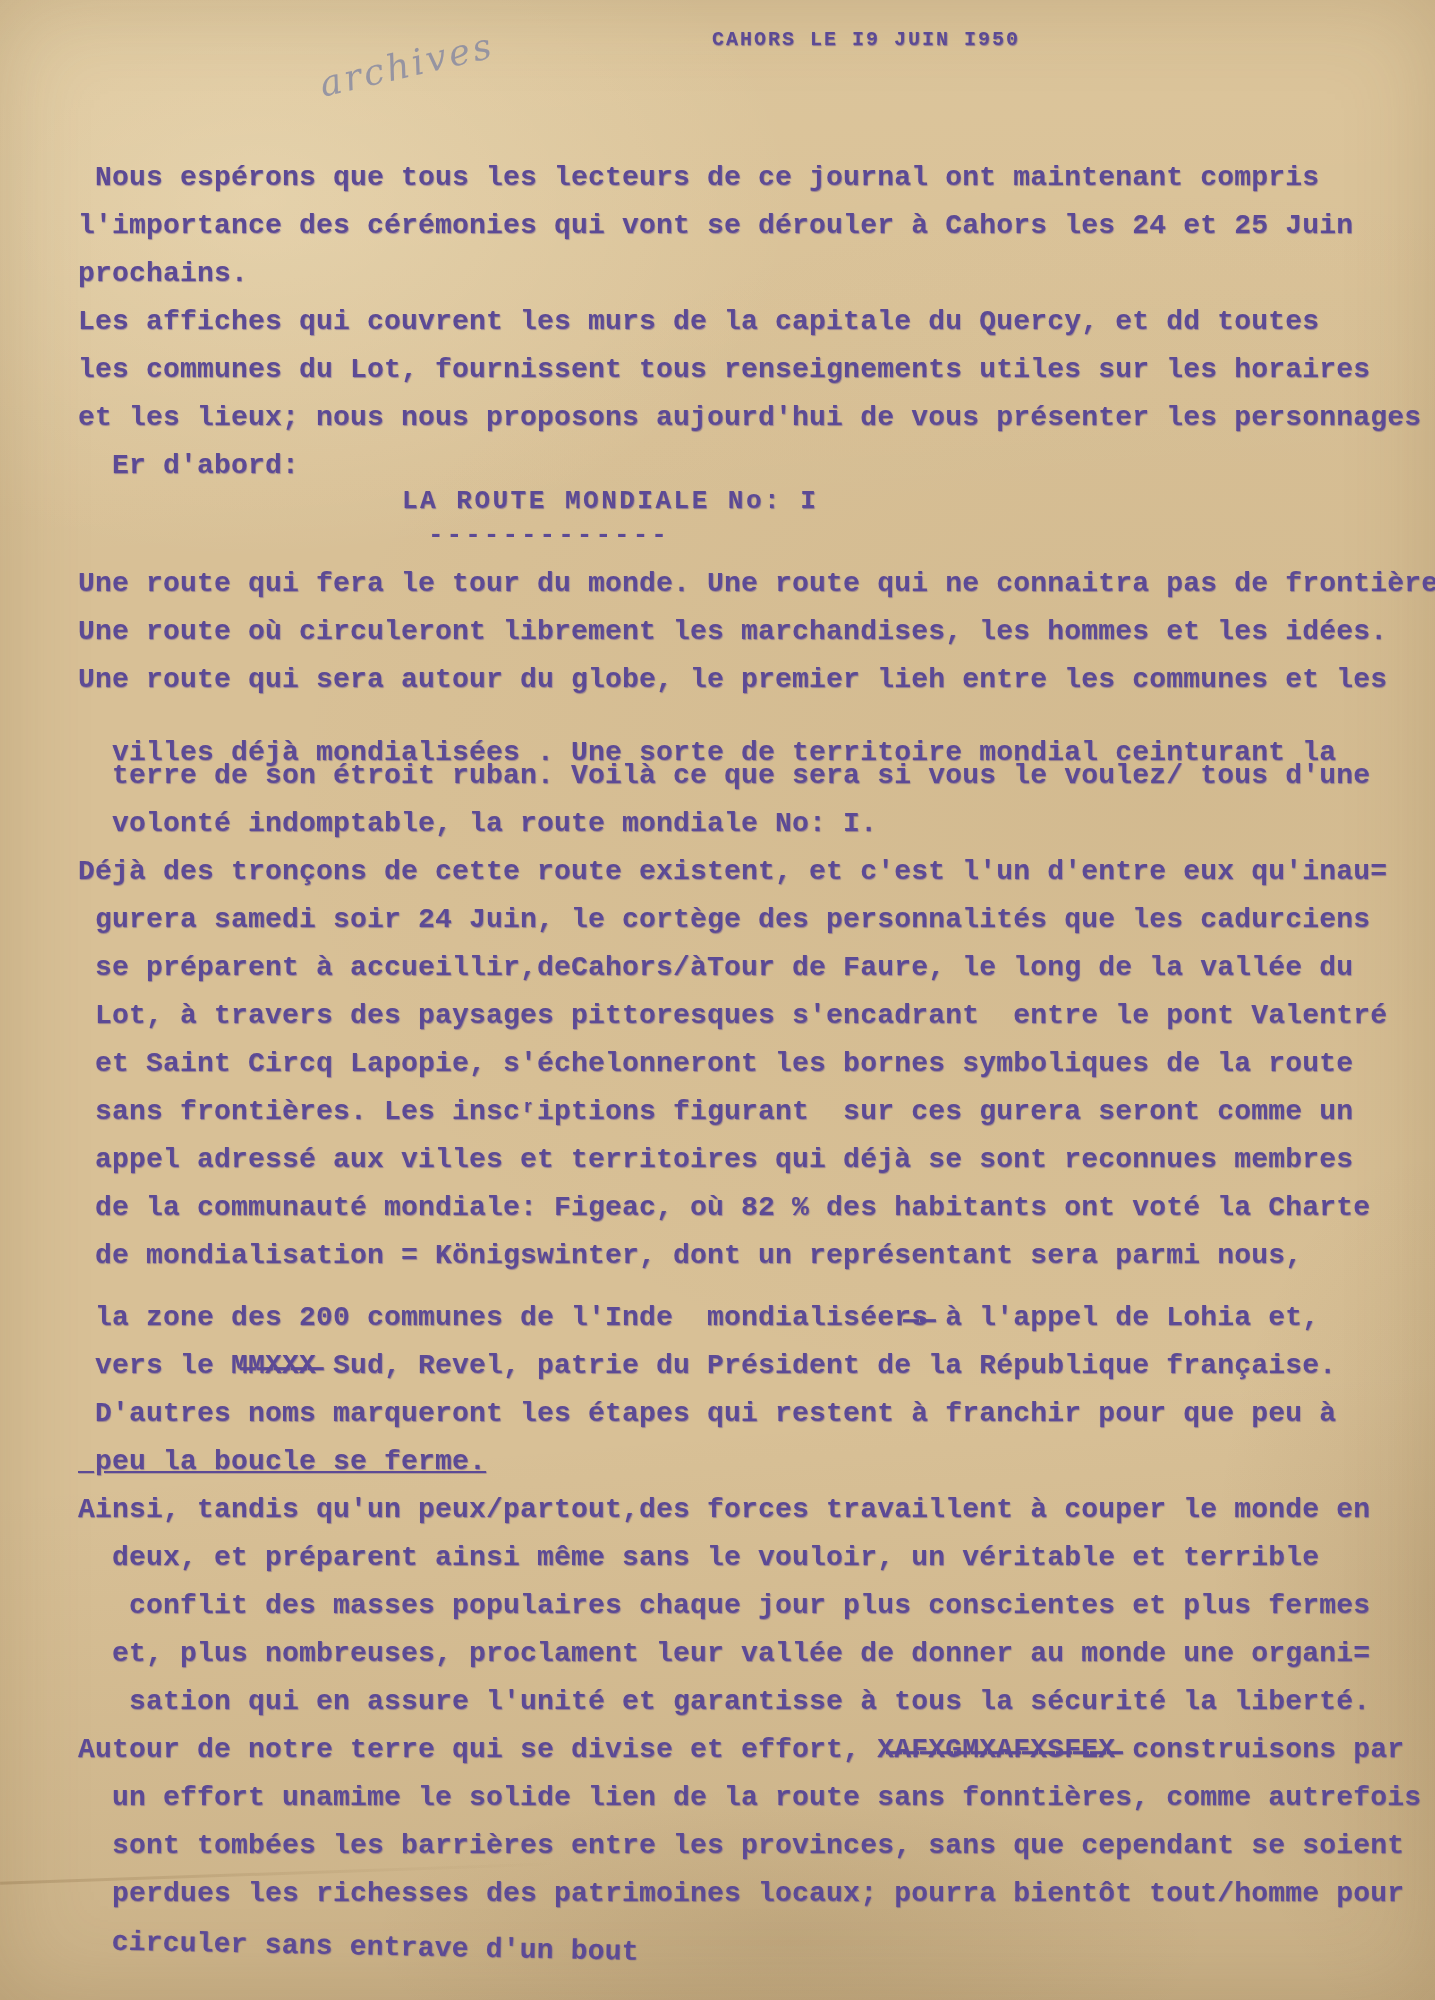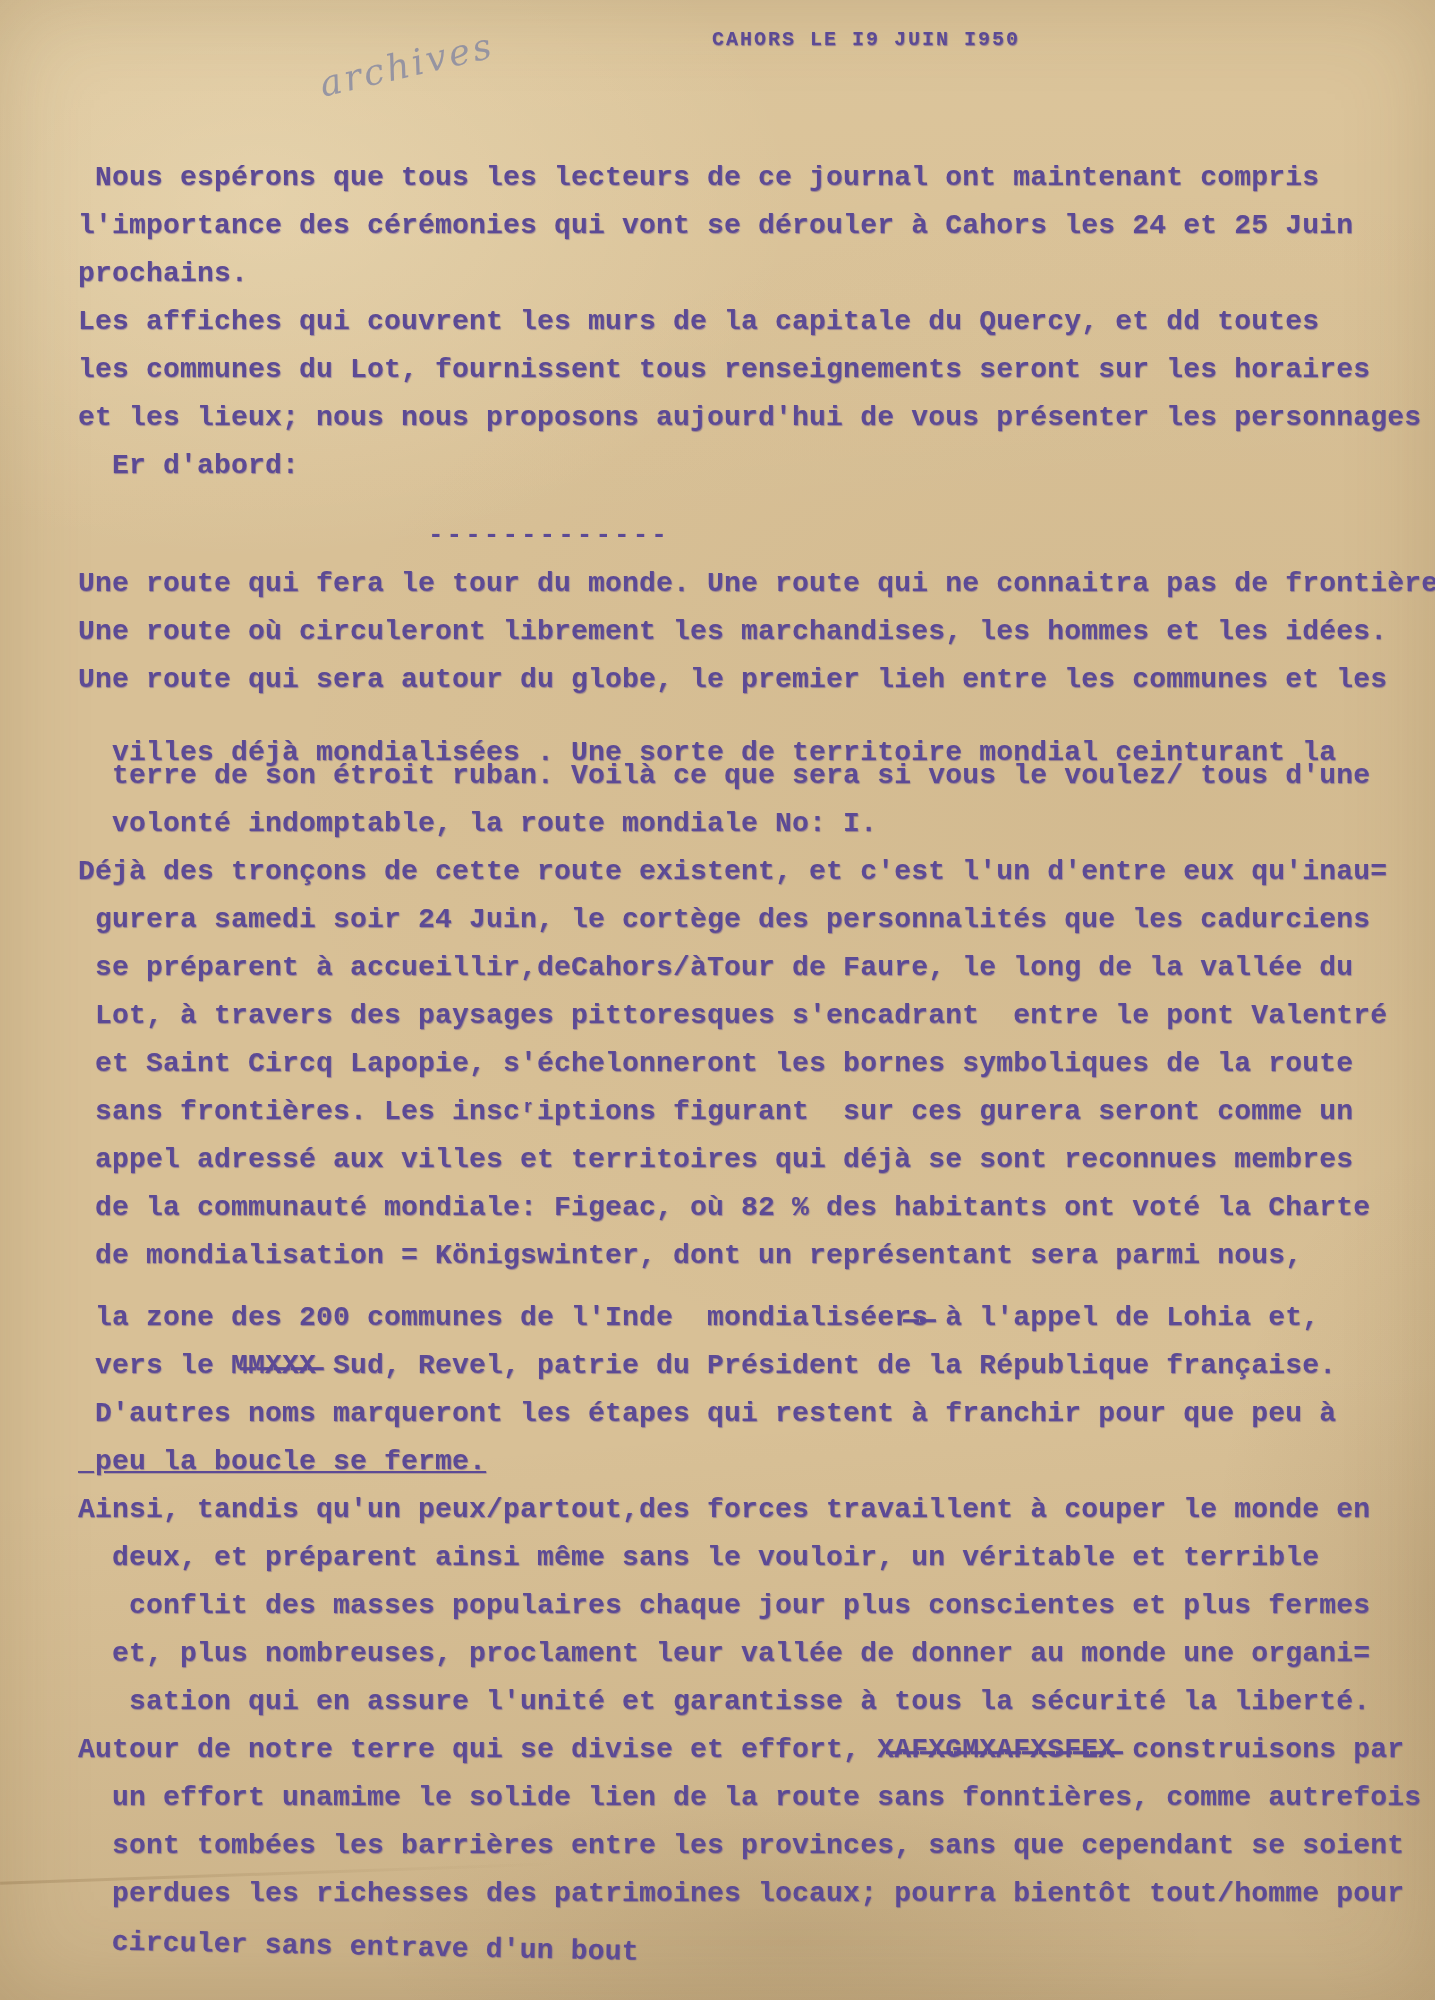--- a/index.html
+++ b/index.html
@@ -60,25 +60,26 @@
 
 <div class="page">
   <div class="date-line">CAHORS LE I9 JUIN I950</div>
   <div class="hand-note">archives</div>
 
   <div id="intro-block">
       <div class="tline" style="top: 162px;"> Nous espérons que tous les lecteurs de ce journal ont maintenant compris</div>
       <div class="tline" style="top: 210px;">l'importance des cérémonies qui vont se dérouler à Cahors les 24 et 25 Juin</div>
       <div class="tline" style="top: 258px;">prochains.</div>
       <div class="tline" style="top: 306px;">Les affiches qui couvrent les murs de la capitale du Quercy, et dd toutes</div>
-      <div class="tline" style="top: 354px;">les communes du Lot, fournissent tous renseignements seront sur les horaires</div>
+      <div class="tline" style="top: 354px;">les communes du Lot, fournissent tous renseignements utiles sur les horaires</div>
       <div class="tline" style="top: 402px;">et les lieux; nous nous proposons aujourd'hui de vous présenter les personnages</div>
       <div class="tline" style="top: 450px; text-align: right;">  Er d'abord:</div>
     </div>
 
+  <div class="doc-title">LA ROUTE MONDIALE No: I</div>
   <div class="title-underline">-------------</div>
 
   <div id="body-block">
       <div class="tline" style="top: 568px;">Une route qui fera le tour du monde. Une route qui ne connaitra pas de frontières</div>
       <div class="tline" style="top: 616px;">Une route où circuleront librement les marchandises, les hommes et les idées.</div>
       <div class="tline" style="top: 664px;">Une route qui sera autour du globe, le premier lieh entre les communes et les</div>
       <div class="tline" style="top: 712px; margin-top: 25px;">  villes déjà mondialisées . Une sorte de territoire mondial ceinturant la</div>
       <div class="tline" style="top: 760px;">  terre de son étroit ruban. Voilà ce que sera si vous le voulez/ tous d'une</div>
       <div class="tline" style="top: 808px;">  volonté indomptable, la route mondiale No: I.</div>
       <div class="tline" style="top: 856px;">Déjà des tronçons de cette route existent, et c'est l'un d'entre eux qu'inau=</div>

